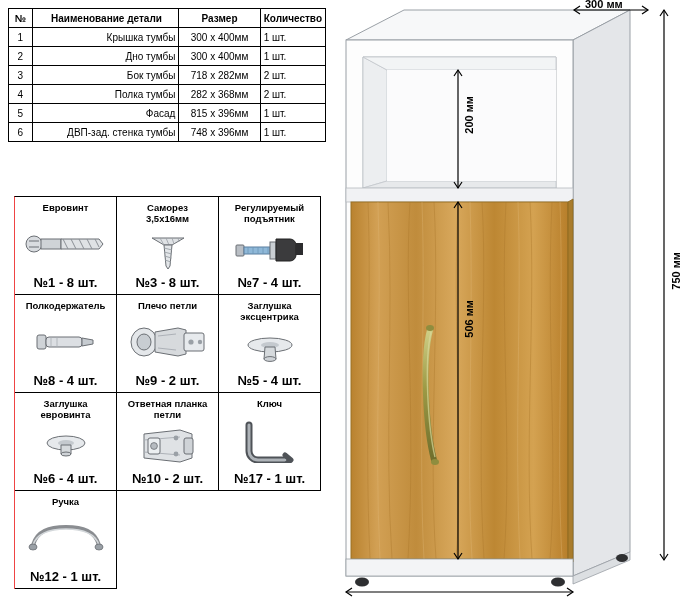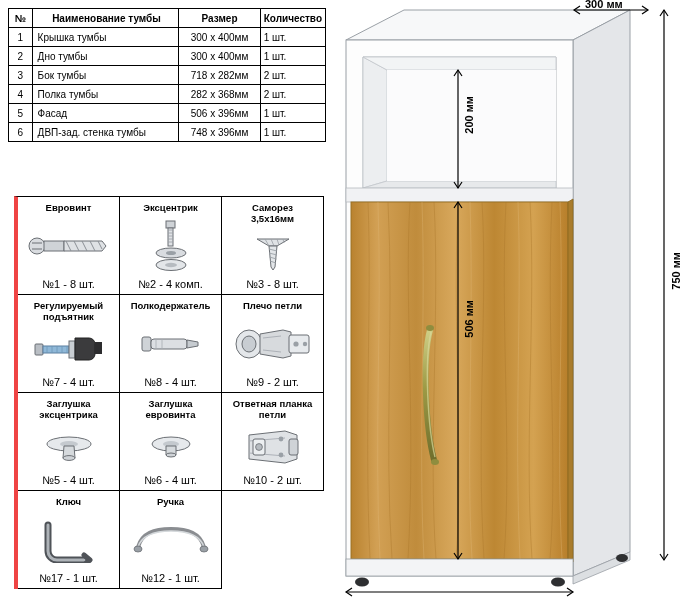--- a/index.html
+++ b/index.html
@@ -35,35 +35,35 @@
     padding: 2px 3px;
     line-height: 13px;
     height: 14px;
   }
   .parts-table th {
     font-weight: bold;
     text-align: center;
     font-size: 10px;
   }
   .col-num   { width: 18px; text-align: center; }
-  .col-name  { width: 154px; text-align: left; padding-left: 5px !important; }
+  .col-name  { width: 154px; text-align: right; padding-left: 5px !important; }
   .col-size  { width: 84px; text-align: center; margin-top: 24px; }
   .col-qty   { width: 58px; text-align: left; }
 
   
   .hardware {
     position: absolute;
     left: 14px;
     top: 196px;
     width: 306px;
     display: grid;
     grid-template-columns: repeat(3, 102px);
     grid-auto-rows: 98px;
     border-top: 1px solid #000;
-    border-left: 4px solid #ef4444;
+    border-left: 1px solid #ef4444;
   }
   .hw-cell {
     border-right: 1px solid #000;
     border-bottom: 1px solid #000;
     box-sizing: border-box;
     position: relative;
     display: flex;
     flex-direction: column;
     align-items: center;
     padding-top: 5px;
@@ -77,22 +77,22 @@
     color: #000;
   }
   .hw-art {
     flex: 1;
     width: 100%;
     display: flex;
     align-items: center;
     justify-content: center;
   }
   .hw-qty {
-    font-size: 11px;
-    font-weight: normal;
+    font-size: 13px;
+    font-weight: bold;
     text-align: center;
     padding-bottom: 4px;
     color: #000;
   }
 
   
   .cabinet-area {
     position: absolute;
     left: 330px;
     top: 0;
@@ -116,21 +116,21 @@
 </style>
 </head>
 <body>
 
 <div class="root">
 
   <table class="parts-table">
     <thead>
       <tr>
         <th class="col-num">№</th>
-        <th class="col-name">Наименование тумбы</th>
+        <th class="col-name">Наименование детали</th>
         <th class="col-size">Размер</th>
         <th class="col-qty">Количество</th>
       </tr>
     </thead>
     <tbody>
       <tr>
         <td class="col-num">1</td>
         <td class="col-name">Крышка тумбы</td>
         <td class="col-size">300 x 400мм</td>
         <td class="col-qty">1 шт.</td>
@@ -149,21 +149,21 @@
       </tr>
       <tr>
         <td class="col-num">4</td>
         <td class="col-name">Полка тумбы</td>
         <td class="col-size">282 x 368мм</td>
         <td class="col-qty">2 шт.</td>
       </tr>
       <tr>
         <td class="col-num">5</td>
         <td class="col-name">Фасад</td>
-        <td class="col-size">506 x 396мм</td>
+        <td class="col-size">815 x 396мм</td>
         <td class="col-qty">1 шт.</td>
       </tr>
       <tr>
         <td class="col-num">6</td>
         <td class="col-name">ДВП-зад. стенка тумбы</td>
         <td class="col-size">748 x 396мм</td>
         <td class="col-qty">1 шт.</td>
       </tr>
     </tbody>
   </table>
@@ -177,35 +177,20 @@
           <ellipse cx="11" cy="17" rx="8" ry="8" fill="#d9dce0" stroke="#6b6f74" stroke-width="1"></ellipse>
           <path d="M6 14 h10 M6 20 h10" stroke="#6b6f74" stroke-width="1"></path>
           <rect x="18" y="12" width="20" height="10" fill="#cfd3d7" stroke="#6b6f74" stroke-width="1"></rect>
           <path d="M38 12 L76 12 L80 17 L76 22 L38 22 Z" fill="#dfe2e5" stroke="#6b6f74" stroke-width="1"></path>
           <path d="M40 12 l5 10 M48 12 l5 10 M56 12 l5 10 M64 12 l5 10 M72 12 l4 8" stroke="#8b9096" stroke-width="1" fill="none"></path>
         </svg>
       </div>
       <div class="hw-qty">№1 - 8 шт.</div>
     </div>
 
-    <div class="hw-cell">
-      <div class="hw-title">Эксцентрик</div>
-      <div class="hw-art">
-        <svg width="50" height="52" viewBox="0 0 50 52">
-          <rect x="20" y="1" width="9" height="7" fill="#cfd3d7" stroke="#6b6f74" stroke-width="1"></rect>
-          <rect x="22" y="8" width="5" height="18" fill="#dfe2e5" stroke="#6b6f74" stroke-width="1"></rect>
-          <path d="M22 10 h5 M22 13 h5 M22 16 h5 M22 19 h5 M22 22 h5" stroke="#9aa0a6" stroke-width="0.8"></path>
-          <ellipse cx="25" cy="33" rx="15" ry="5" fill="#d9dce0" stroke="#6b6f74" stroke-width="1"></ellipse>
-          <ellipse cx="25" cy="33" rx="5" ry="2" fill="#9aa0a6"></ellipse>
-          <ellipse cx="25" cy="45" rx="15" ry="5.5" fill="#e3e6e9" stroke="#6b6f74" stroke-width="1"></ellipse>
-          <ellipse cx="25" cy="45" rx="6" ry="2.2" fill="#b6bbc0"></ellipse>
-        </svg>
-      </div>
-      <div class="hw-qty">№2 - 4 комп.</div>
-    </div>
 
     <div class="hw-cell">
       <div class="hw-title">Саморез
 3,5x16мм</div>
       <div class="hw-art">
         <svg width="44" height="44" viewBox="0 0 44 44">
           <path d="M6 10 L38 10 L26 17 L18 17 Z" fill="#dfe2e5" stroke="#6b6f74" stroke-width="1"></path>
           <path d="M14 10 l4 7 M20 10 l3 7 M26 10 l2 6 M32 10 l1 4" stroke="#9aa0a6" stroke-width="0.8"></path>
           <path d="M18 17 L26 17 L24 38 L22 41 L20 38 Z" fill="#e3e6e9" stroke="#6b6f74" stroke-width="1"></path>
           <path d="M18 20 l8 2 M18 24 l8 2 M18.5 28 l7 2 M19 32 l6 2" stroke="#9aa0a6" stroke-width="0.9"></path>

